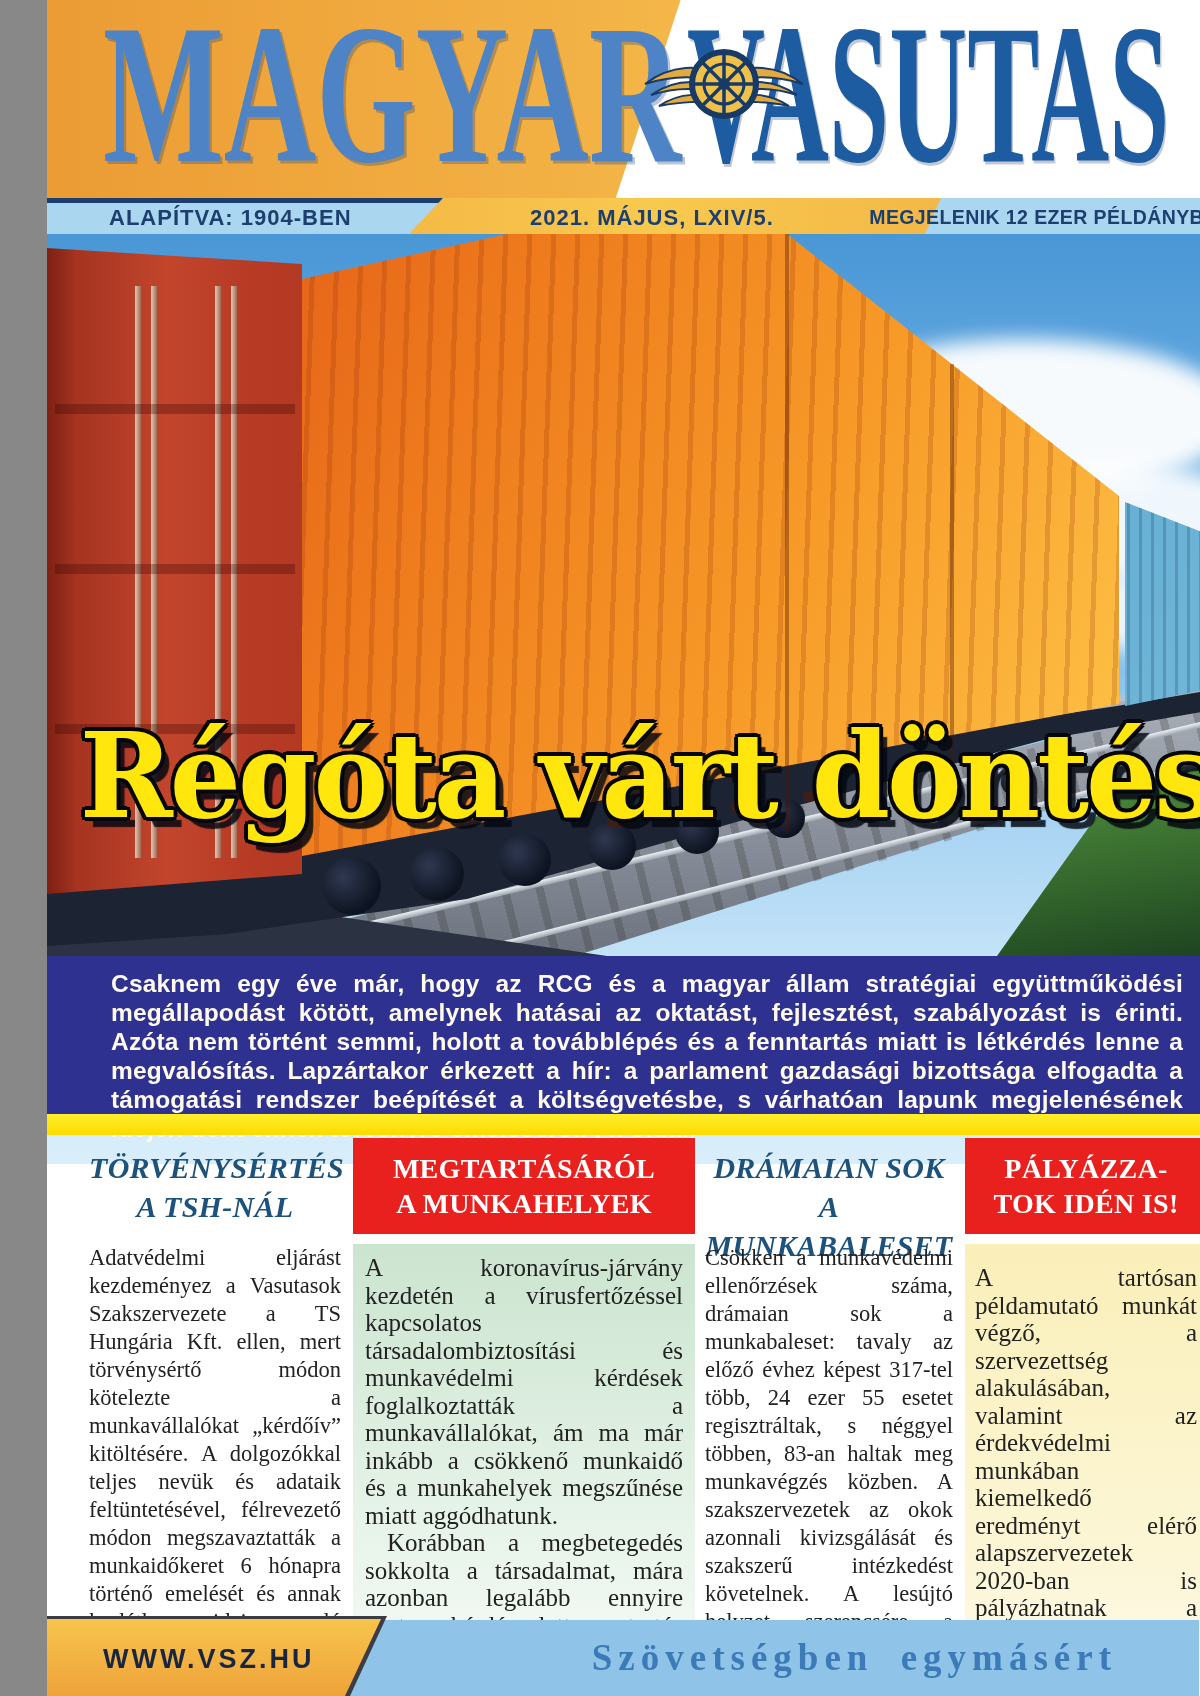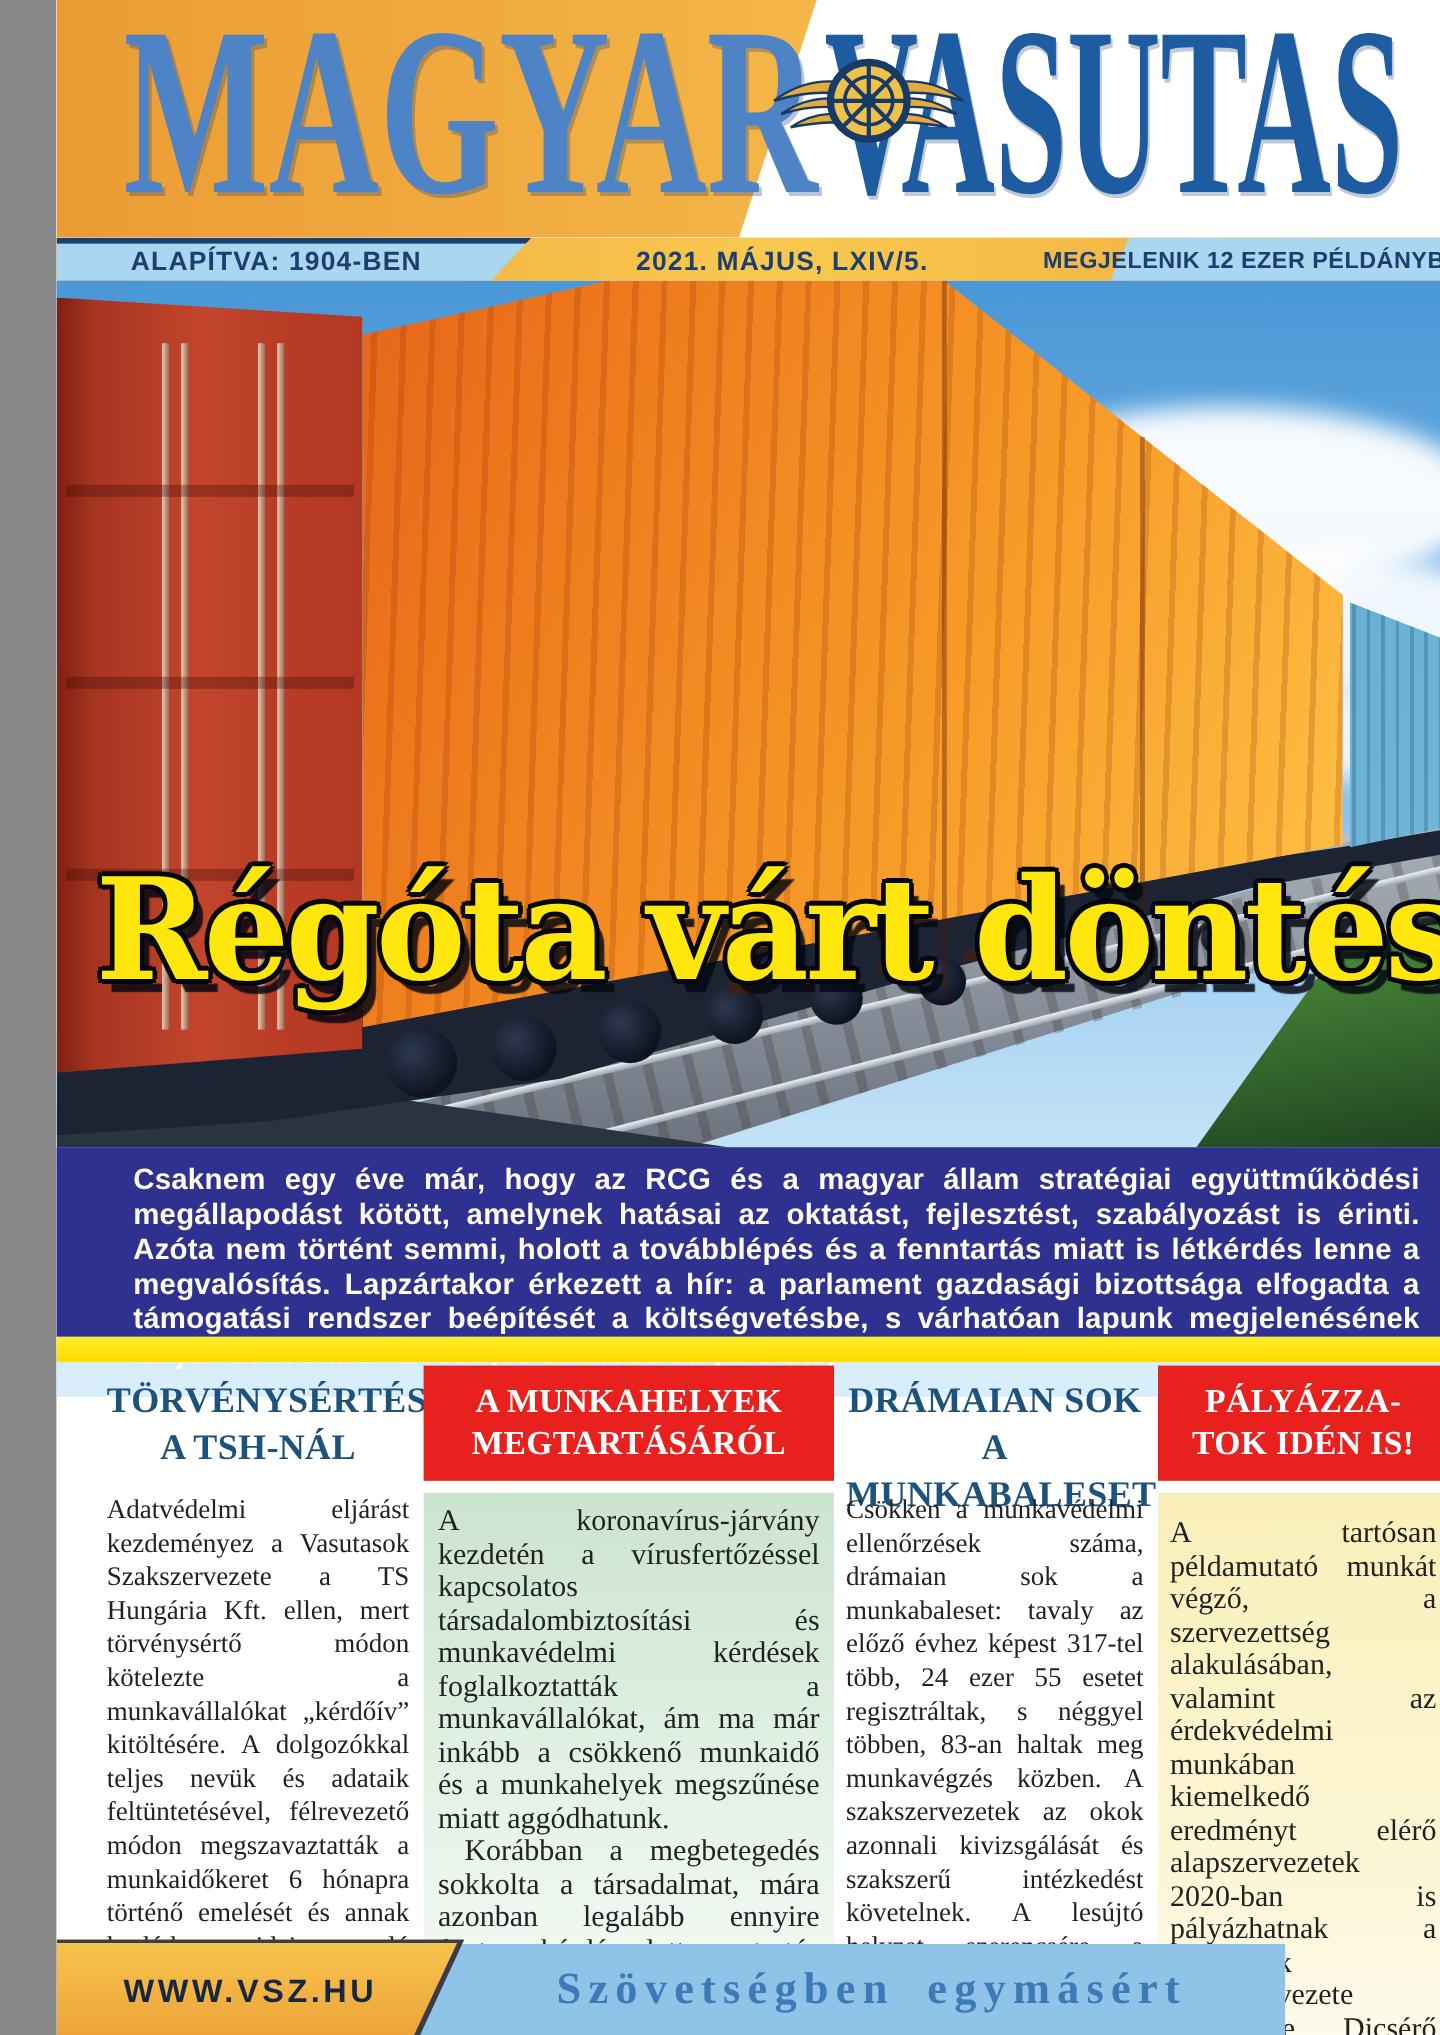--- a/index.html
+++ b/index.html
@@ -103,35 +103,35 @@
   .articles{position:absolute;top:1138px;left:0;width:1200px;height:478px;}
   .col{position:absolute;top:0;}
   .col1{left:42px;width:252px;}
   .col2{left:306px;width:342px;}
   .col3{left:658px;width:248px;}
   .col4{left:918px;width:242px;}
   .head-red{height:96px;background:#e8201e;color:#fff;display:flex;flex-direction:column;
       justify-content:center;text-align:center;font-family:"Liberation Serif",serif;
       font-weight:bold;font-size:28px;line-height:35px;letter-spacing:.3px;}
   .head-blue{height:96px;padding-top:10px;box-sizing:border-box;color:#1d527c;text-align:center;
-      font-family:"Liberation Serif",serif;font-weight:bold;font-size:30px;line-height:39px;letter-spacing:.3px;}
+      font-family:"Liberation Serif",serif;font-weight:bold;font-size:30px;line-height:39px;letter-spacing:.3px;font-style:italic;}
   .abody{margin:10px 0 0;font-size:22.5px;line-height:28px;text-align:justify;color:#222;}
   .abody .pageref{float:right;}
   .body-green{background:linear-gradient(180deg,#cbe4cf 0%,#e6f3e8 55%,#fbfdfb 100%);
       padding:10px 12px 8px;margin-top:10px;}
   .body-yellow{background:linear-gradient(180deg,#faefb9 0%,#fcf6d6 60%,#fefdf6 100%);
       padding:20px 10px 8px;margin-top:10px;}
   .body-green p,.body-yellow p{margin:0;font-size:25px;line-height:27.5px;text-align:justify;color:#222;}
   .p2{text-indent:22px;}
   .pageref{font-style:italic;font-weight:bold;}
   .pageref-line{text-align:right;font-style:italic;font-weight:bold;font-size:22.5px;
       color:#222;padding:3px 4px 0 0;}
 
   
-  .footer{position:absolute;top:1620px;left:0;width:1024px;height:76px;background:#8fc3e7;}
+  .footer{position:absolute;top:1620px;left:0;width:1152px;height:76px;background:#8fc3e7;}
   .footer-orange-edge{position:absolute;left:0;top:-4px;width:342px;height:80px;background:#3c3c45;
       clip-path:polygon(0 0,340px 0,303px 100%,0 100%);}
   .footer-orange{position:absolute;left:0;top:-1px;width:338px;height:77px;
       background:linear-gradient(180deg,#f7c44d,#eea33a);
       clip-path:polygon(0 0,334px 0,298px 100%,0 100%);}
   .footer-web{position:absolute;left:56px;top:24px;font-family:"Liberation Sans",sans-serif;
       font-weight:bold;font-size:27px;letter-spacing:3px;color:#18273f;}
   .footer-slogan{position:absolute;right:82px;top:16px;font-family:"Liberation Serif",serif;
       font-weight:bold;font-size:37px;letter-spacing:6px;word-spacing:12px;color:#3c7ab8;}
 </style>
@@ -237,22 +237,22 @@
     <div class="col col1">
       <div class="head-blue">
         <span style="display:block;">TÖRVÉNYSÉRTÉS</span>
         <span style="display:block;">A TSH-NÁL</span>
       </div>
       <p class="abody"><span>Adatvédelmi eljárást kezdeményez a Vasutasok Szakszervezete a TS Hungária Kft. ellen, mert törvénysértő módon kötelezte a munkavállalókat „kérdőív” kitöltésére. A dolgozókkal teljes nevük és adataik feltüntetésével, félrevezető módon megszavaztatták a munkaidőkeret 6 hónapra történő emelését és annak korlátlan ideig való fenntartását. </span><span class="pageref">(7. oldal)</span></p>
     </div>
 
     <div class="col col2">
       <div class="head-red">
+        <span style="display:block;">MEGTARTÁSÁRÓL</span>
         <span style="display:block;">A MUNKAHELYEK</span>
-        <span style="display:block;">MEGTARTÁSÁRÓL</span>
       </div>
       <div class="body-green">
         <p>A koronavírus-járvány kezdetén a vírusfertőzéssel kapcsolatos társadalombiztosítási és munkavédelmi kérdések foglalkoztatták a munkavállalókat, ám ma már inkább a csökkenő munkaidő és a munkahelyek megszűnése miatt aggódhatunk.</p>
         <p class="p2">Korábban a megbetegedés sokkolta a társadalmat, mára azonban legalább ennyire fontos kérdés lett a tartós munkanélküliség és a fizetésképtelenség elkerülése.</p>
         <div class="pageref-line">(10. oldal)</div>
       </div>
     </div>
 
     <div class="col col3">
       <div class="head-blue">

